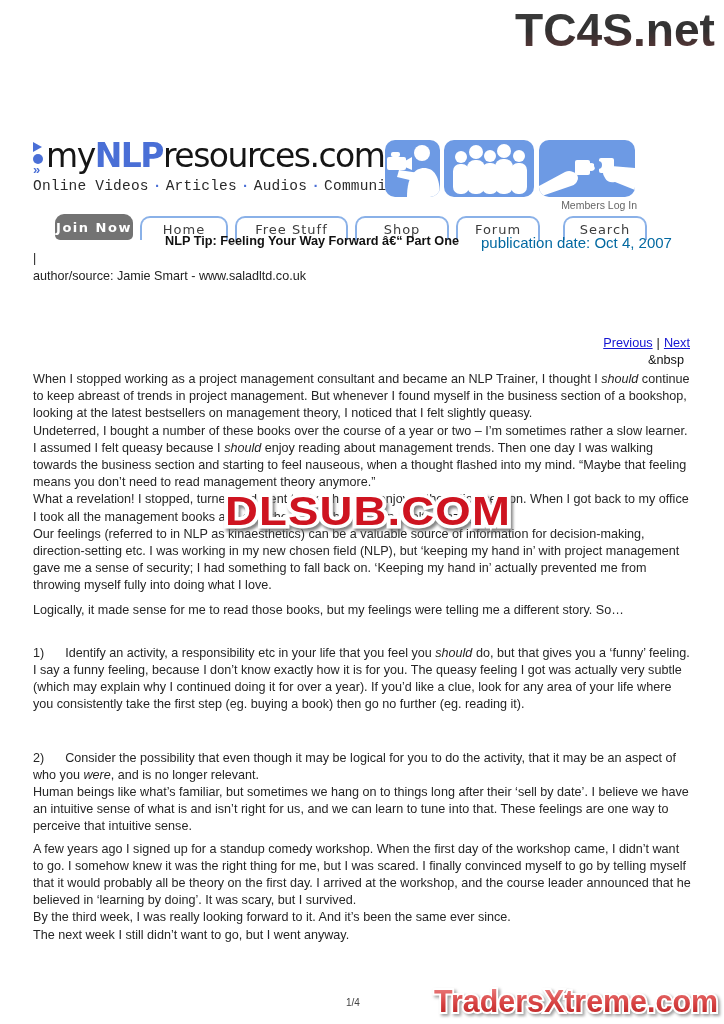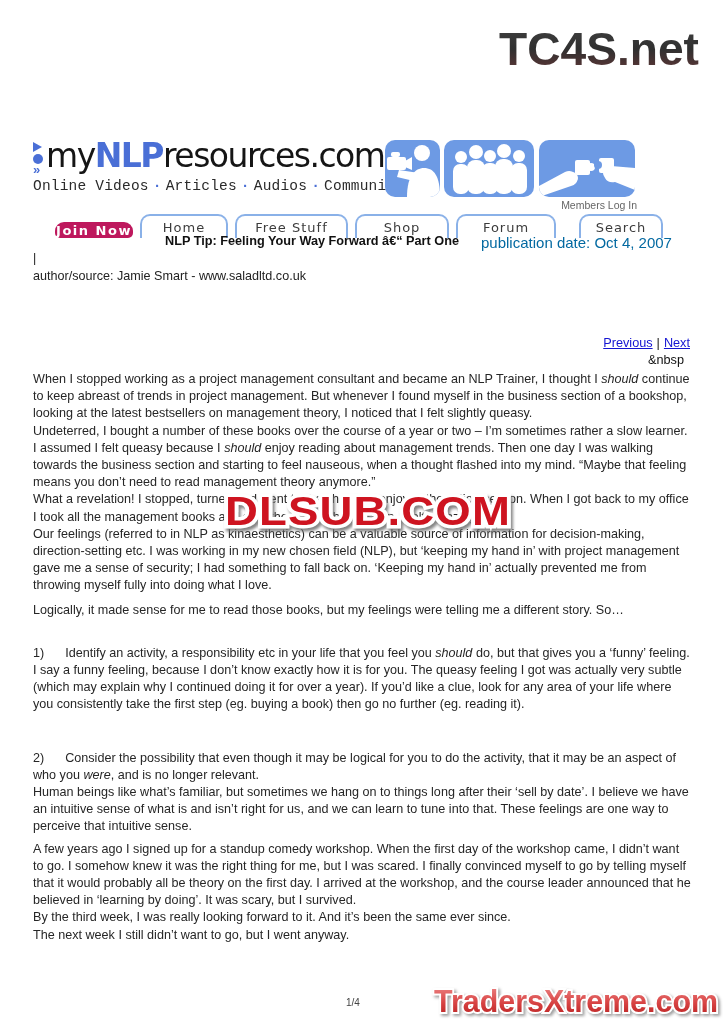--- a/index.html
+++ b/index.html
@@ -2,43 +2,43 @@
 <html><head>
 <meta charset="utf-8">
 <style>
   html,body{margin:0;padding:0;background:#888;}
   .page{
     position:relative;width:724px;height:1024px;background:#ffffff;
     margin:0 auto;overflow:hidden;
     font-family:"Liberation Sans",sans-serif;color:#262626;
   }
   
-  .tc4s{position:absolute;top:4px;right:20px;margin-top:19px;}
+  .tc4s{position:absolute;top:4px;right:4px;}
   
   .brand{position:absolute;left:33px;top:138px;}
   .brand-row{display:flex;align-items:flex-start;}
   .brand-icon{display:flex;flex-direction:column;align-items:flex-start;margin-top:4px;margin-right:3px;}
   .tri{width:0;height:0;border-left:9px solid #4a6fd6;border-top:5px solid transparent;border-bottom:5px solid transparent;margin-bottom:2px;}
   .dotc{width:10px;height:10px;border-radius:50%;background:#4a6fd6;margin-bottom:1px;}
   .chev{color:#4a6fd6;font-weight:bold;font-size:13px;line-height:10px;letter-spacing:-2px;}
   .wordmark{font-family:"DejaVu Sans",sans-serif;font-size:33px;line-height:36px;letter-spacing:-1.5px;color:#151515;white-space:nowrap;}
   .wordmark .mid{color:#4a6fd6;font-weight:bold;}
   .tagline{font-family:Liberation Mono, monospace;font-size:14.5px;color:#2a2a2a;margin-top:3px;letter-spacing:.2px;white-space:nowrap;}
   .tagline .dot{color:#4a6fd6;padding:0 4px;font-weight:bold;}
   
   .tile{position:absolute;top:140px;height:57px;background:#6d9ae4;border-radius:10px;overflow:hidden;}
   .tile svg{display:block;width:100%;height:100%;}
   .members{position:absolute;top:199px;right:87px;font-size:10.5px;color:#666;}
   
   .tabs{position:absolute;left:55px;top:214px;display:flex;gap:7px;align-items:flex-end;}
   .tab{box-sizing:border-box;height:24px;display:flex;align-items:center;justify-content:center;
        font-family:"DejaVu Sans",sans-serif;font-size:13px;color:#3c3c3c;letter-spacing:1px;
        background:#fff;border:2px solid #8ab1e8;border-bottom:none;border-radius:10px 10px 0 0;cursor:pointer;}
-  .tab.join{background:#be185d;color:#fff;font-weight:bold;border:none;border-radius:9px 9px 5px 5px;height:16px;letter-spacing:1.5px;}
-  .t0{width:78px;} .t1{width:88px;} .t2{width:113px;} .t3{width:94px;} .t4{width:100px;} .t5{width:84px;margin-left:16px;}
+  .tab.join{background:#737373;color:#fff;font-weight:bold;border:none;border-radius:9px 9px 5px 5px;height:26px;letter-spacing:1.5px;}
+  .t0{width:78px;} .t1{width:88px;} .t2{width:113px;} .t3{width:94px;} .t4{width:84px;} .t5{width:84px;margin-left:16px;}
   
   .title{position:absolute;left:165px;top:234px;font-size:12.7px;font-weight:bold;color:#111;white-space:nowrap;}
   .pubdate{position:absolute;left:481px;top:234px;font-size:15px;color:#0369a1;white-space:nowrap;}
   .pipe{position:absolute;left:33px;top:251px;font-size:12.6px;color:#222;}
   .author{position:absolute;left:33px;top:269px;font-size:12.6px;color:#222;}
   
   .prevnext{position:absolute;right:34px;top:336px;font-size:12.7px;text-align:right;color:#111;}
   .prevnext a{color:#1414d2;text-decoration:underline;cursor:pointer;}
   .prevnext .sep{padding:0 4px;}
   .nbsp-line{position:absolute;right:40px;top:353px;font-size:12.7px;color:#111;text-align:right;}

